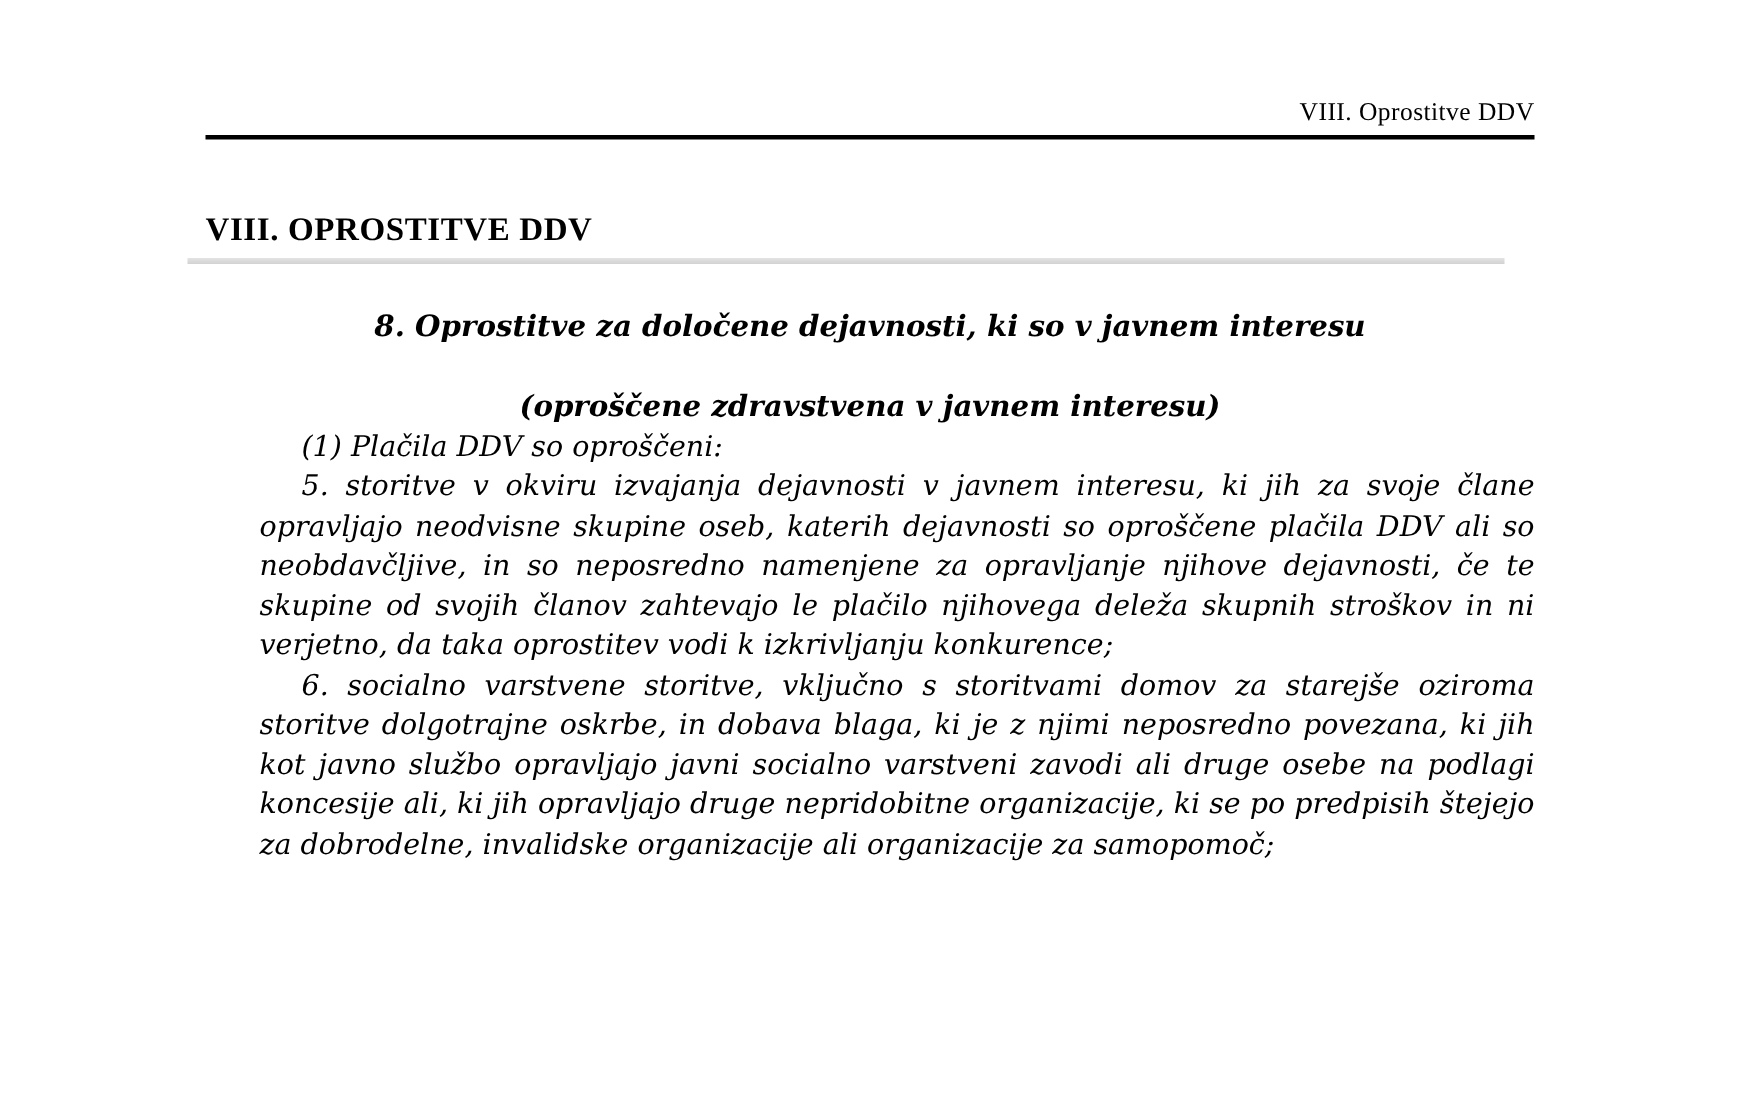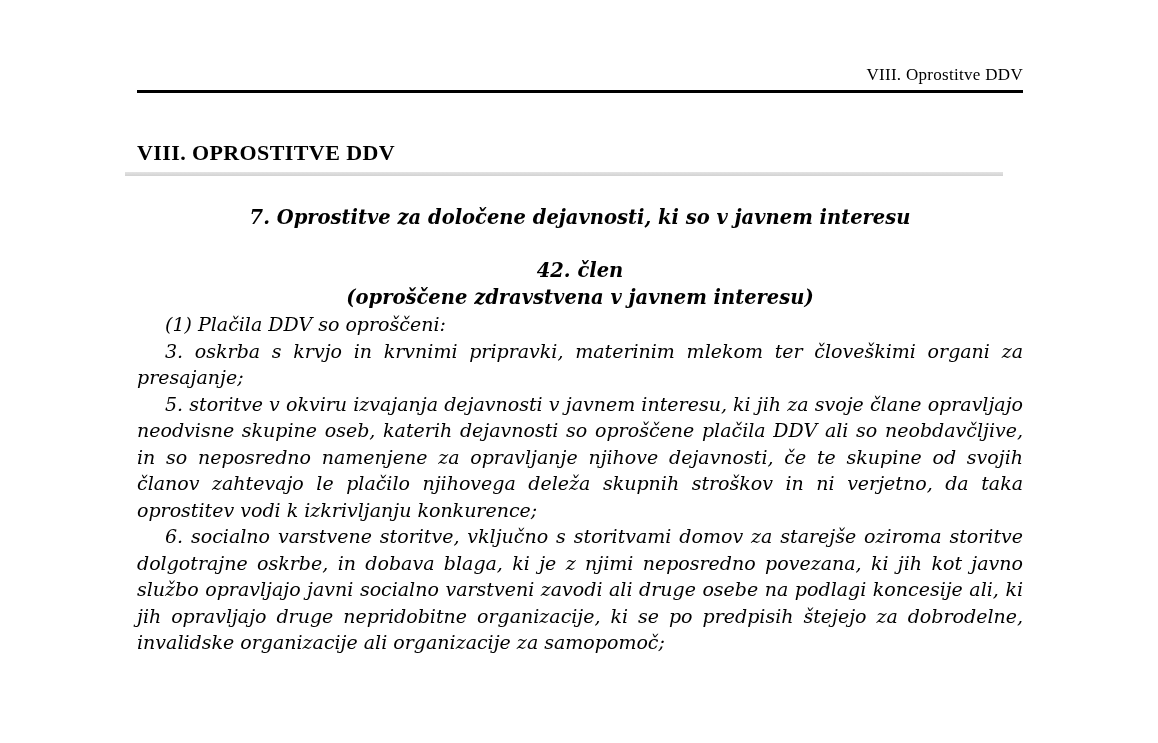--- a/index.html
+++ b/index.html
@@ -75,20 +75,21 @@
   .article-subtitle {
     text-align: center;
     font-weight: bold;
     font-style: italic;
     font-size: 19.5px;
     line-height: 26.5px;
   }
   .para {
     text-indent: 28px;
     font-style: italic;
+    margin-left: 36px;
   }
   sup.fn {
     font-size: 12px;
     line-height: 0;
     vertical-align: super;
     font-style: italic;
   }
 </style>
 </head>
 <body>
@@ -97,31 +98,29 @@
   <div class="content">
 
     <div class="running-head">VIII. Oprostitve DDV</div>
     <hr class="rule-black">
 
     <h1 class="page-title">VIII. OPROSTITVE DDV</h1>
     <hr class="rule-gray">
 
     <div class="article">
 
-      <h2 class="section-heading">7. Oprostitve za določene dejavnosti, ki so v javnem interesu</h2>
+      <h2 class="section-heading">8. Oprostitve za določene dejavnosti, ki so v javnem interesu</h2>
 
-      <h3 class="article-number">42. člen</h3>
 
       <h4 class="article-subtitle">(oproščene zdravstvena v javnem interesu)</h4>
 
       <p class="para">(1) Plačila DDV so oproščeni:</p>
 
 
 
-      <p class="para"><span>3. oskrba s krvjo in krvnimi pripravki, materinim mlekom ter človeškimi organi za presajanje;</span></p>
 
 
       <p class="para"><span>5. storitve v okviru izvajanja dejavnosti v javnem interesu, ki jih za svoje člane opravljajo neodvisne skupine oseb, katerih dejavnosti so oproščene plačila DDV ali so neobdavčljive, in so neposredno namenjene za opravljanje njihove dejavnosti, če te skupine od svojih članov zahtevajo le plačilo njihovega deleža skupnih stroškov in ni verjetno, da taka oprostitev vodi k izkrivljanju konkurence;</span></p>
 
       <p class="para"><span>6. socialno varstvene storitve, vključno s storitvami domov za starejše oziroma storitve dolgotrajne oskrbe, in dobava blaga, ki je z njimi neposredno povezana, ki jih kot javno službo opravljajo javni socialno varstveni zavodi ali druge osebe na podlagi koncesije ali, ki jih opravljajo druge nepridobitne organizacije, ki se po predpisih štejejo za dobrodelne, invalidske organizacije ali organizacije za samopomoč;</span></p>
 
     </div>
   </div>
 </div>
 

